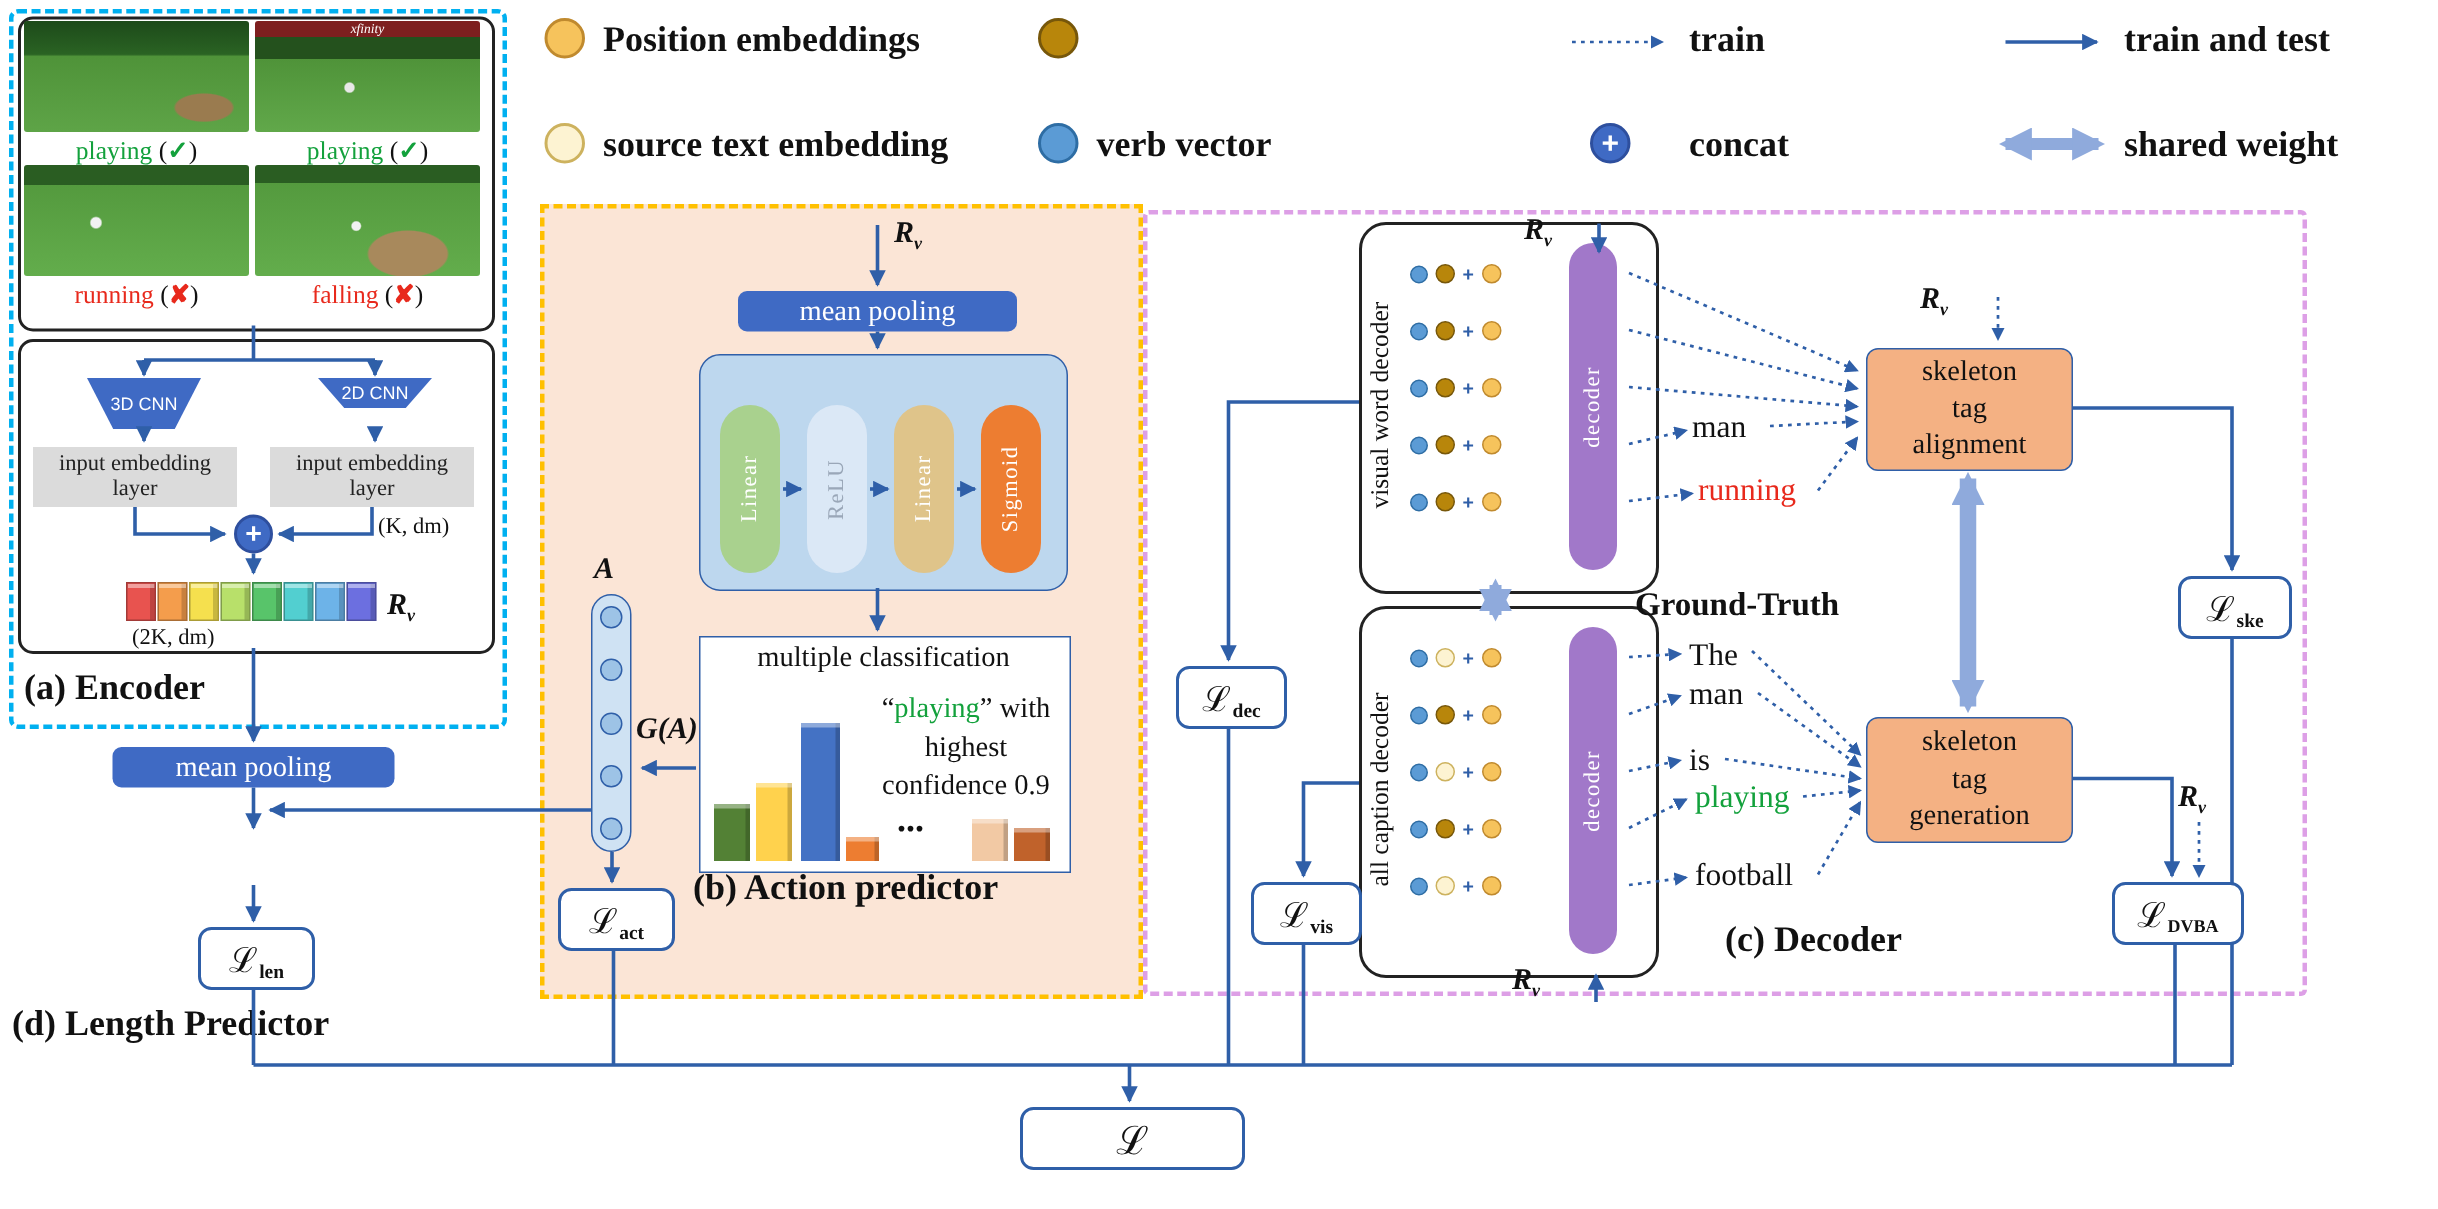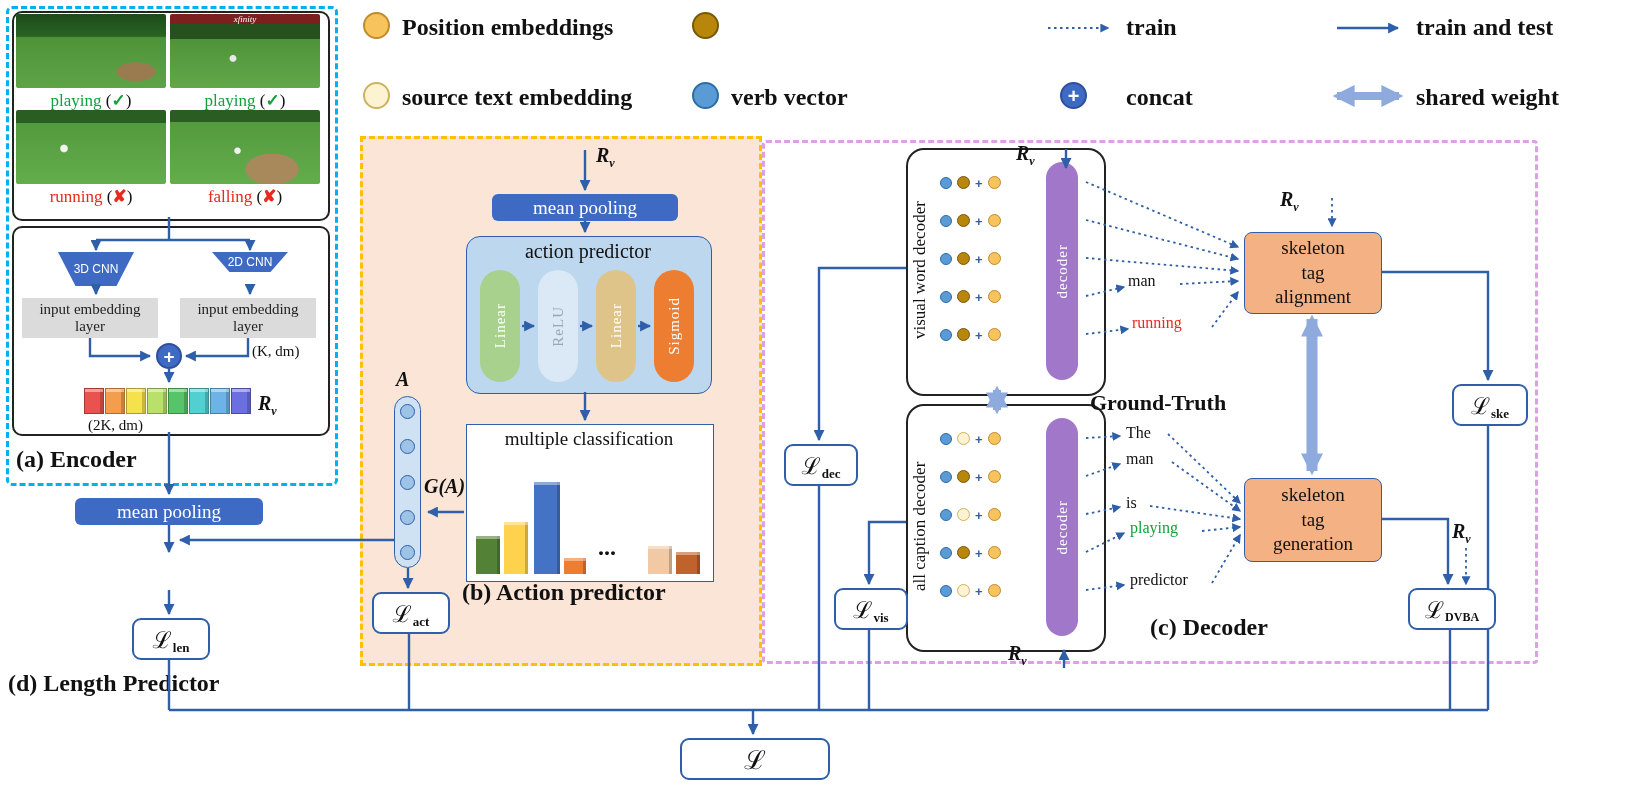--- a/index.html
+++ b/index.html
@@ -69,21 +69,21 @@
   .dec-box{background:#fff;border:2px solid #222;border-radius:18px;z-index:1;}
   .dec-vlabel{font-size:17px;z-index:2;}
   .dec-pill{background:#a178c9;border-radius:16px;display:flex;align-items:center;justify-content:center;z-index:2;}
   .dec-pill .vtext{color:#fff;font-size:15px;letter-spacing:1px;}
   .emb-row{display:flex;align-items:center;gap:5px;height:15px;z-index:2;}
   .c-verb{width:12px;height:12px;border-radius:50%;background:#5b9bd5;border:1.5px solid #2e6da4;box-sizing:border-box;}
   .c-gold{width:13px;height:13px;border-radius:50%;background:#b8860b;border:1.5px solid #77570a;box-sizing:border-box;}
   .c-yellow{width:13px;height:13px;border-radius:50%;background:#f6c35c;border:1.5px solid #c08a2e;box-sizing:border-box;}
   .c-cream{width:13px;height:13px;border-radius:50%;background:#fdf3d2;border:1.5px solid #cdb25e;box-sizing:border-box;}
   .mini-plus::before{content:"+";color:#2f5fa8;font-weight:700;font-size:13px;font-family:"Liberation Sans",sans-serif;}
-  .word{font-size:16px;white-space:nowrap;z-index:6;}
+  .word{font-size:21px;white-space:nowrap;z-index:6;}
   .skel{background:#f4b183;border:1.4px solid #2f5fa8;border-radius:8px;display:flex;flex-direction:column;align-items:center;
         justify-content:center;font-size:19px;line-height:1.3;z-index:6;}
   .gt{font-weight:700;font-size:22px;white-space:nowrap;z-index:6;}
   
   #wires{position:absolute;left:0;top:0;z-index:5;pointer-events:none;}
   #wires .s{stroke:#2f5fa8;stroke-width:2.4;fill:none;}
   #wires .d{stroke:#2f5fa8;stroke-width:1.8;fill:none;stroke-dasharray:2.5 3.5;}
   #wires .t{stroke:#8faadc;stroke-width:8;fill:none;}
   #wires .t2{stroke:#8faadc;stroke-width:11;fill:none;}
 </style>
@@ -163,21 +163,20 @@
     <span>ℒ</span>
       <sub>len</sub>
   </div>
   <div class="abs cap" style="left:8px;top:670px;">(d) Length  Predictor</div>
 
   <div class="abs dash-orange" style="left:360px;top:136px;width:396px;height:524px;"></div>
   <div class="abs rv" style="left:596px;top:144px;"><span>R</span><sub>v</sub></div>
   <div class="abs blue-box" style="left:492px;top:194px;width:186px;height:27px;">mean pooling</div>
 
   <div class="abs ap-box" style="left:466px;top:236px;width:244px;height:156px;"></div>
-  <div class="abs ap-title" style="left:466px;top:240px;width:244px;">action predictor</div>
   <div class="abs pill" style="left:480px;top:270px;width:40px;height:112px;background:#a9d18e;">
       <span class="vtext" style="color:#fff;">Linear</span>
     </div>
   <div class="abs pill" style="left:538px;top:270px;width:40px;height:112px;background:#dbe8f6;">
       <span class="vtext" style="color:#9aa7b8;">ReLU</span>
     </div>
   <div class="abs pill" style="left:596px;top:270px;width:40px;height:112px;background:#dfc48a;">
       <span class="vtext" style="color:#fff;">Linear</span>
     </div>
   <div class="abs pill" style="left:654px;top:270px;width:40px;height:112px;background:#ed7d31;">
@@ -185,20 +184,23 @@
     </div>
 
   <div class="abs mc-box" style="left:466px;top:424px;width:246px;height:156px;"></div>
   <div class="abs ap-title" style="left:466px;top:428px;width:246px;font-size:19px;">multiple classification</div>
   <div class="bar" style="left:476px;top:536px;width:24px;height:38px;background:#538135;"></div>
   <div class="bar" style="left:504px;top:522px;width:24px;height:52px;background:#ffd24d;"></div>
   <div class="bar" style="left:534px;top:482px;width:26px;height:92px;background:#4472c4;"></div>
   <div class="bar" style="left:564px;top:558px;width:22px;height:16px;background:#ed7d31;"></div>
   <div class="bar" style="left:648px;top:546px;width:24px;height:28px;background:#f2c9a4;"></div>
   <div class="bar" style="left:676px;top:552px;width:24px;height:22px;background:#c0622b;"></div>
+  <div class="abs conf" style="left:578px;top:460px;width:132px;">
+    <span>“</span><span class="w-green">playing</span><span>”</span><span> with highest confidence  0.9</span>
+  </div>
   <div class="abs ellip" style="left:598px;top:534px;">...</div>
 
   <div class="abs script" style="left:396px;top:368px;">A</div>
   <div class="abs capsule" style="left:394px;top:396px;width:27px;height:172px;">
     <span class="cap-dot"></span>
     <span class="cap-dot"></span>
     <span class="cap-dot"></span>
     <span class="cap-dot"></span>
     <span class="cap-dot"></span>
   </div>
@@ -294,21 +296,21 @@
   <div class="abs dec-pill" style="left:1046px;top:418px;width:32px;height:218px;">
       <span class="vtext">decoder</span>
     </div>
   <div class="abs rv" style="left:1008px;top:642px;"><span>R</span><sub>v</sub></div>
 
   <div class="abs gt" style="left:1090px;top:390px;">Ground-Truth</div>
   <div class="abs word" style="left:1126px;top:424px;">The</div>
   <div class="abs word" style="left:1126px;top:450px;">man</div>
   <div class="abs word" style="left:1126px;top:494px;">is</div>
   <div class="abs word w-green" style="left:1130px;top:519px;">playing</div>
-  <div class="abs word" style="left:1130px;top:571px;">predictor</div>
+  <div class="abs word" style="left:1130px;top:571px;">football</div>
 
   <div class="abs skel" style="left:1244px;top:478px;width:136px;height:82px;">
     <span>skeleton</span>
       <span>tag</span>
       <span>generation</span>
   </div>
   <div class="abs rv" style="left:1452px;top:520px;"><span>R</span><sub>v</sub></div>
 
   <div class="abs loss-box" style="left:784px;top:444px;width:70px;height:38px;">
     <span>ℒ</span>

